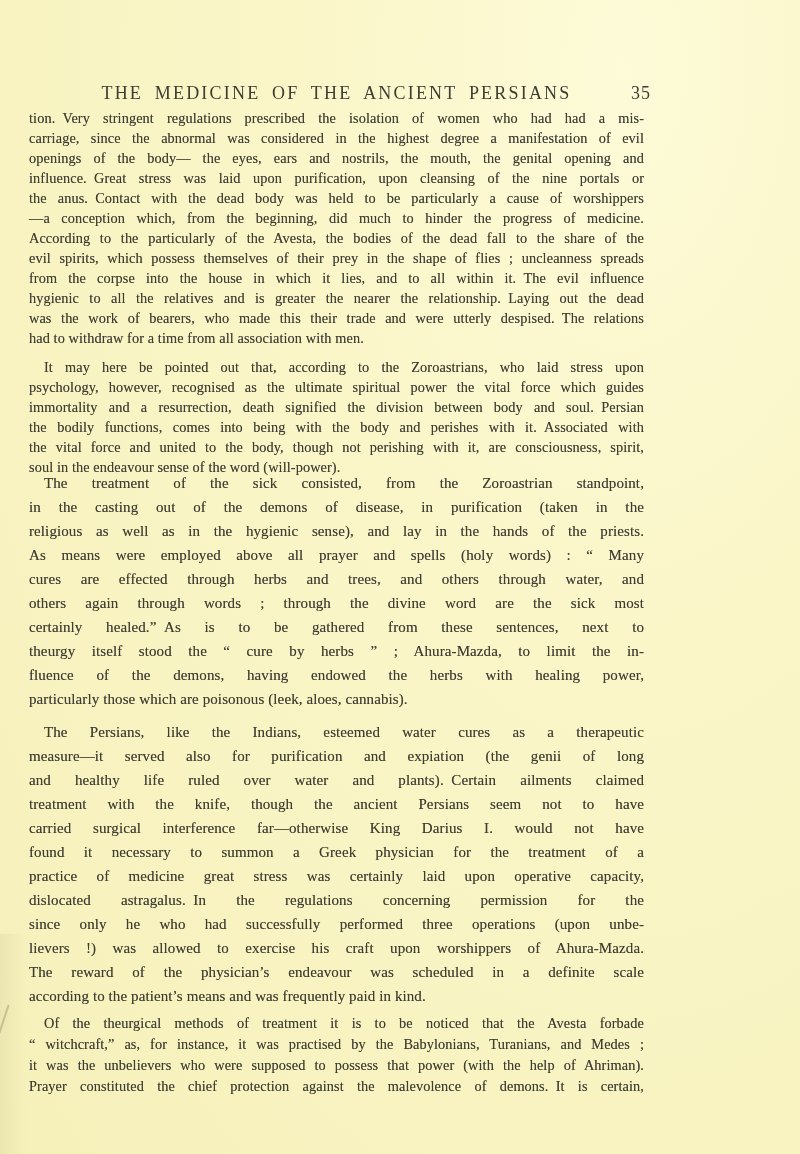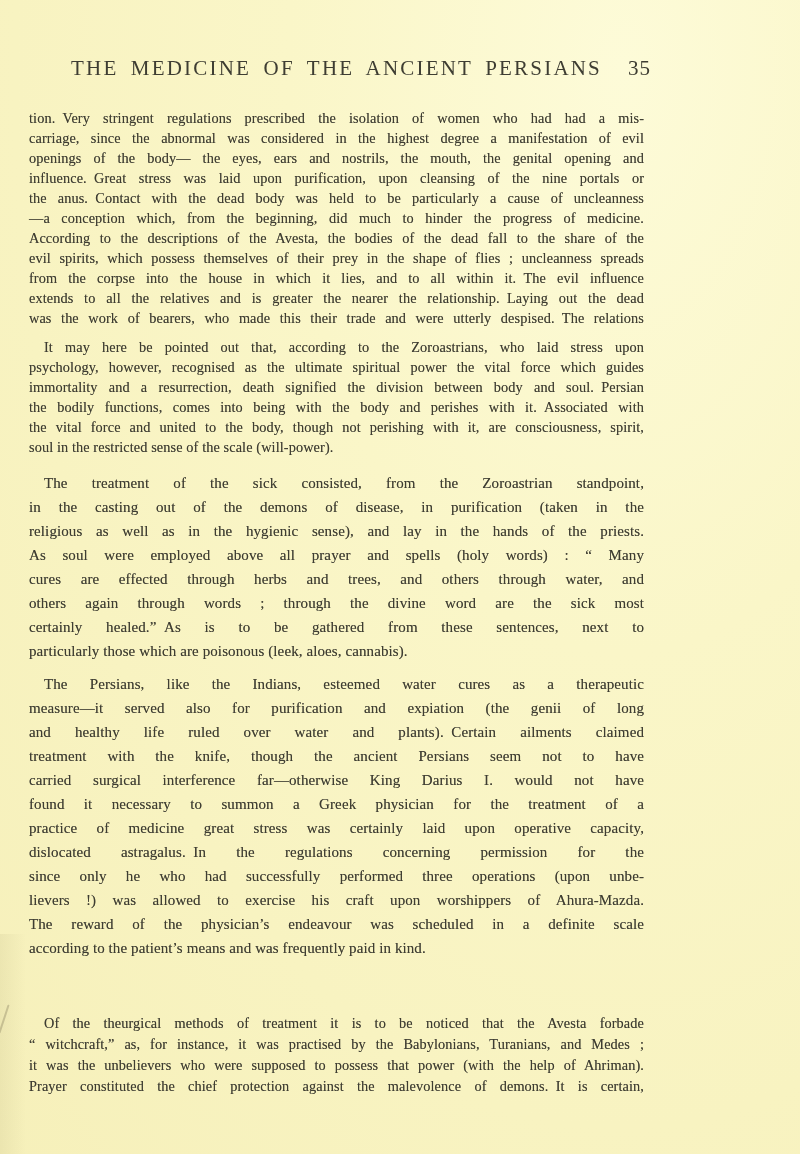--- a/index.html
+++ b/index.html
@@ -14,24 +14,24 @@
   }
   .content {
     position: absolute;
     left: 20px;
     top: 0;
     width: 633px;
   }
   .running-header {
     position: absolute;
     left: 20px;
-    top: 56px;
+    top: 83px;
     width: 633px;
     text-align: center;
-    font-size: 21px;
+    font-size: 18px;
     letter-spacing: 2.2px;
     word-spacing: 5px;
     white-space: nowrap;
   }
   .page-number {
     position: absolute;
     right: 2px;
     top: 0;
     letter-spacing: 1px;
     word-spacing: normal;
@@ -82,46 +82,49 @@
     <span class="page-number">35</span>
   </div>
 
   <div class="content">
     <div class="text-block" id="block-a">
         <div class="para small">
           <div class="line">tion. Very stringent regulations prescribed the isolation of women who had had a mis-</div>
           <div class="line">carriage, since the abnormal was considered in the highest degree a manifestation of evil</div>
           <div class="line">openings of the body— the eyes, ears and nostrils, the mouth, the genital opening and</div>
           <div class="line">influence. Great stress was laid upon purification, upon cleansing of the nine portals or</div>
-          <div class="line">the anus. Contact with the dead body was held to be particularly a cause of uncleanness</div>
+          <div class="line">the anus. Contact with the dead body was held to be particularly a cause of worshippers</div>
           <div class="line">—a conception which, from the beginning, did much to hinder the progress of medicine.</div>
-          <div class="line">According to the descriptions of the Avesta, the bodies of the dead fall to the share of the</div>
+          <div class="line">According to the particularly of the Avesta, the bodies of the dead fall to the share of the</div>
           <div class="line">evil spirits, which possess themselves of their prey in the shape of flies ; uncleanness spreads</div>
           <div class="line">from the corpse into the house in which it lies, and to all within it. The evil influence</div>
-          <div class="line">extends to all the relatives and is greater the nearer the relationship. Laying out the dead</div>
+          <div class="line">hygienic to all the relatives and is greater the nearer the relationship. Laying out the dead</div>
           <div class="line">was the work of bearers, who made this their trade and were utterly despised. The relations</div>
+          <div class="line short">had to withdraw for a time from all association with men.</div>
         </div>
         <div class="para small">
           <div class="line indent">It may here be pointed out that, according to the Zoroastrians, who laid stress upon</div>
           <div class="line">psychology, however, recognised as the ultimate spiritual power the vital force which guides</div>
           <div class="line">immortality and a resurrection, death signified the division between body and soul. Persian</div>
           <div class="line">the bodily functions, comes into being with the body and perishes with it. Associated with</div>
           <div class="line">the vital force and united to the body, though not perishing with it, are consciousness, spirit,</div>
-          <div class="line short">soul in the restricted sense of the scale (will-power).</div>
+          <div class="line short">soul in the endeavour sense of the word (will-power).</div>
         </div>
       </div>
     <div class="text-block" id="block-b">
         <div class="para large">
           <div class="line indent">The treatment of the sick consisted, from the Zoroastrian standpoint,</div>
           <div class="line">in the casting out of the demons of disease, in purification (taken in the</div>
           <div class="line">religious as well as in the hygienic sense), and lay in the hands of the priests.</div>
-          <div class="line">As soul were employed above all prayer and spells (holy words) : “ Many</div>
+          <div class="line">As means were employed above all prayer and spells (holy words) : “ Many</div>
           <div class="line">cures are effected through herbs and trees, and others through water, and</div>
           <div class="line">others again through words ; through the divine word are the sick most</div>
           <div class="line">certainly healed.” As is to be gathered from these sentences, next to</div>
+          <div class="line">theurgy itself stood the “ cure by herbs ” ; Ahura-Mazda, to limit the in-</div>
+          <div class="line">fluence of the demons, having endowed the herbs with healing power,</div>
           <div class="line short">particularly those which are poisonous (leek, aloes, cannabis).</div>
         </div>
         <div class="para large">
           <div class="line indent">The Persians, like the Indians, esteemed water cures as a therapeutic</div>
           <div class="line">measure—it served also for purification and expiation (the genii of long</div>
           <div class="line">and healthy life ruled over water and plants). Certain ailments claimed</div>
           <div class="line">treatment with the knife, though the ancient Persians seem not to have</div>
           <div class="line">carried surgical interference far—otherwise King Darius I. would not have</div>
           <div class="line">found it necessary to summon a Greek physician for the treatment of a</div>
           <div class="line">practice of medicine great stress was certainly laid upon operative capacity,</div>

